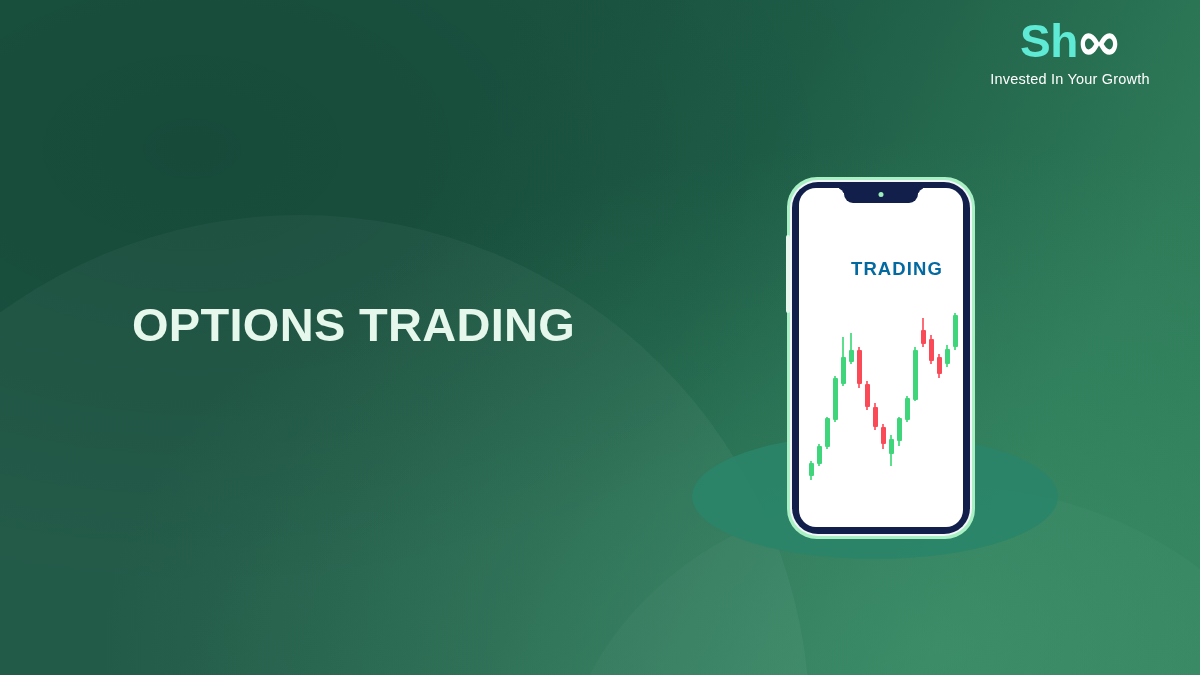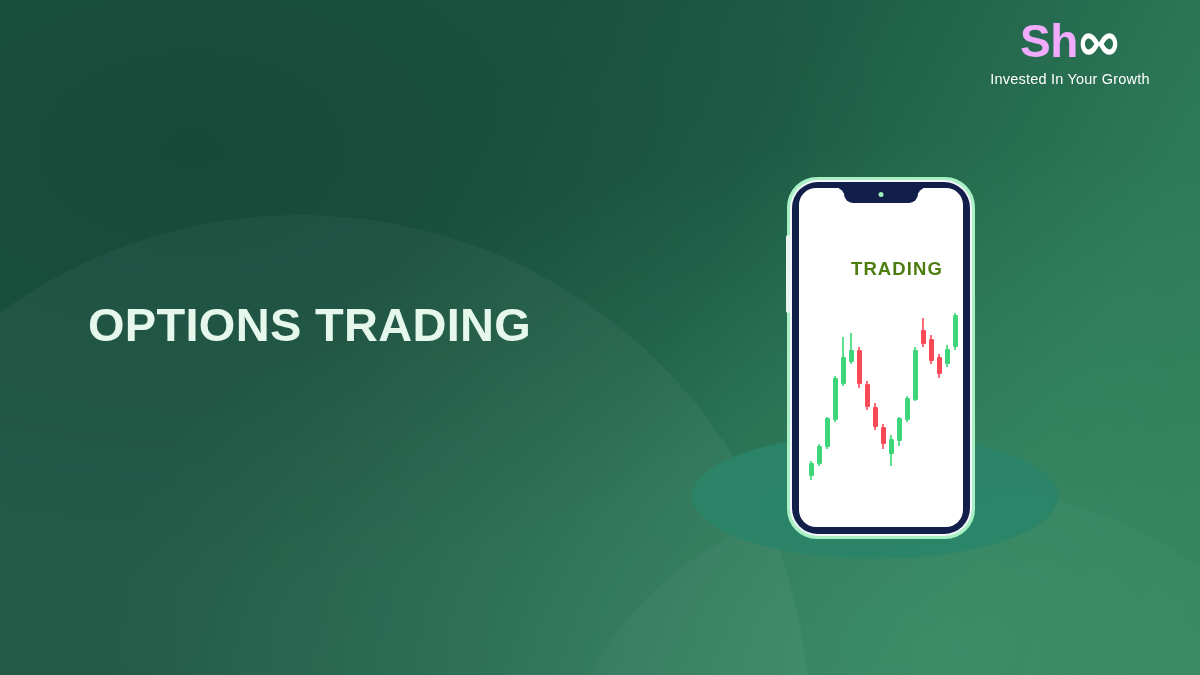--- a/index.html
+++ b/index.html
@@ -46,21 +46,21 @@
   .logo-wrap {
     position:absolute; right:30px; top:18px;
     text-align:center;
     width:200px;
   }
   .logo-mark {
     font-size:46px;
     font-weight:bold;
     letter-spacing:-0.5px;
     line-height:1;
-    color:#f0abfc;
+    color:#5eead4;
     white-space:nowrap;
     display:flex;
     align-items:center;
     justify-content:center;
     text-align:right;
   }
   .logo-mark .lm-a, .logo-mark .lm-b { display:inline-block; }
   .logo-inf {
     display:inline-block;
     position:relative;
@@ -80,21 +80,21 @@
   
   .headline {
     position:absolute;
     left:88px; top:298px;
     font-size:47px;
     font-weight:bold;
     line-height:1.16;
     letter-spacing:0.3px;
     color:#e6f7ec;
   }
-  .headline .hl-line { display:block; white-space:nowrap; }
+  .headline .hl-line { display:block; white-space:nowrap;margin-left:44px; }
 
   
   .phone-shadow {
     position:absolute;
     left:692px; top:434px;
     width:366px; height:125px;
     border-radius:50%;
     background:#2a8468;
     opacity:0.92;
   }
@@ -164,21 +164,21 @@
     border-radius:2px;
     background:#e7f7ee;
   }
   .screen-title {
     position:absolute;
     left:0; right:0; top:70px;
     text-align:center;
     font-size:18.5px;
     font-weight:bold;
     letter-spacing:1.1px;
-    color:#4d7c0f;
+    color:#0369a1;
     padding-left:32px;
   }
 
   
   .chart {
     position:absolute;
     left:8px; right:4px; bottom:44px;
     height:170px;
   }
   .candle {

